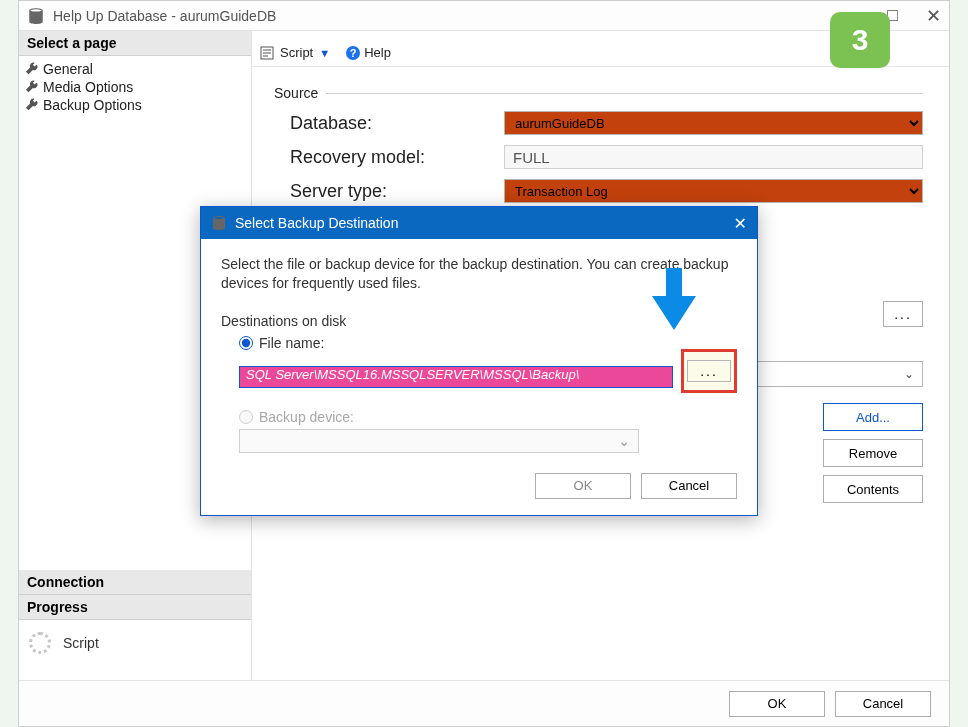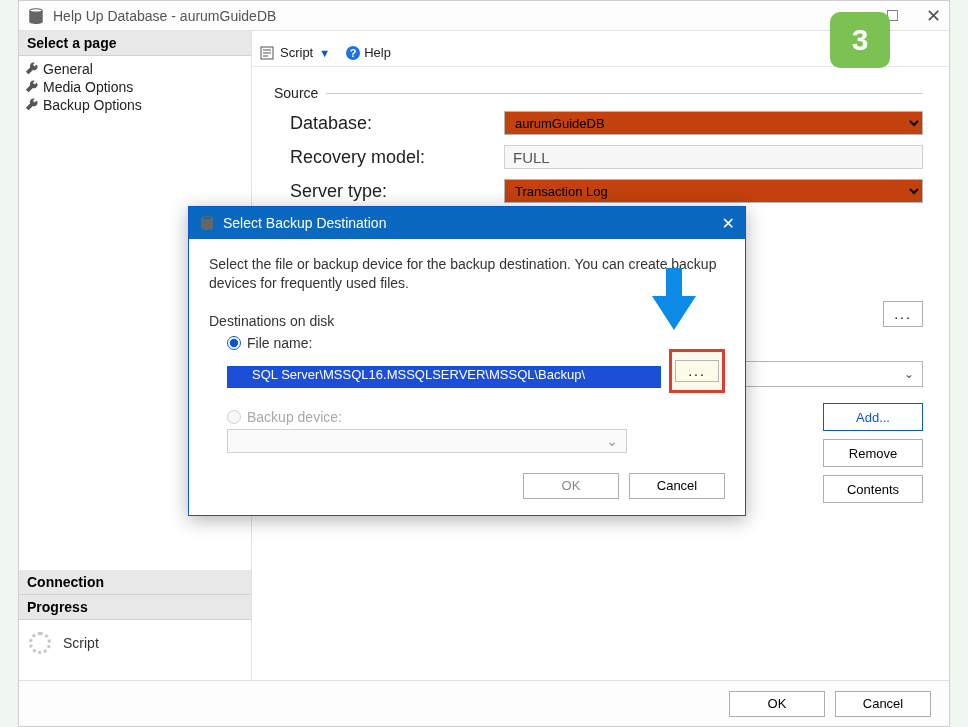--- a/index.html
+++ b/index.html
@@ -48,32 +48,32 @@
 .dest-btns { position: absolute; right: 26px; top: 372px; display: flex; flex-direction: column; gap: 8px; }
 .dest-btns button { width: 100px; height: 28px; background: #fff; border: 1px solid #adadad; font-size: 13px; }
 .dest-btns button.primary { border: 1px solid #0b57d0; color: #0b57d0; }
 
 .browse-ellipsis { position: absolute; right: 26px; top: 270px; width: 40px; height: 26px; background:#fff; border:1px solid #adadad; font-size: 14px; letter-spacing: 2px; }
 
 .sel-row { position: absolute; left: 252px; top: 330px; right: 26px; height: 26px; border: 1px solid #b5b5b5; display:flex; align-items:center; justify-content:flex-end; padding-right: 8px; color:#555; background:#fff; }
 .sel-row .chev { font-size: 12px; }
 
 
-.modal { position: absolute; left: 188px; top: 206px; width: 558px; background: #fff; border: 1px solid #0b57d0; box-shadow: 0 4px 18px rgba(0,0,0,0.3); }
+.modal { position: absolute; left: 200px; top: 206px; width: 558px; background: #fff; border: 1px solid #0b57d0; box-shadow: 0 4px 18px rgba(0,0,0,0.3); }
 .modal .m-titlebar { height: 32px; background: #0b68c1; color: #fff; display: flex; align-items: center; padding: 0 10px; font-size: 14px; }
 .modal .m-titlebar .db-icon { margin-right: 8px; }
 .modal .m-titlebar .m-title { flex: 1; }
 .modal .m-titlebar .close { font-size: 16px; cursor: pointer; }
 .modal .m-body { padding: 16px 20px 10px 20px; font-size: 14px; color: #333; }
 .modal .desc { line-height: 1.35; }
 .modal .dest-label { margin-top: 20px; margin-bottom: 6px; }
 .modal .radio-row { display: flex; align-items: center; gap: 6px; margin-left: 18px; }
 .modal .radio-row input { width: 14px; height: 14px; accent-color: #0b57d0; }
 .modal .path-row { display: flex; align-items: center; margin-left: 18px; margin-top: 4px; }
-.modal .path-input { flex: 1; height: 22px; background: #1d4ed8; color: #fff; border: 1px solid #0b57d0; padding: 0 24px; font-size: 13px; overflow: hidden; white-space: nowrap; }
+.modal .path-input { flex: 1; height: 22px; background: #ec4899; color: #fff; border: 1px solid #0b57d0; padding: 0 6px; font-size: 13px; overflow: hidden; white-space: nowrap; font-style: italic; }
 .modal .browse-box { width: 56px; height: 44px; margin-left: 8px; border: 3px solid #e03b2f; display:flex; align-items:center; justify-content:center; background: #fcfbe9; position: relative; top: -6px; }
 .modal .browse-box button { width: 44px; height: 22px; border: 1px solid #b5b5b5; background: #fcfbe9; font-size: 14px; letter-spacing: 2px; }
 .modal .radio-row.disabled { color: #a8a8a8; margin-top: 10px; }
 .modal .radio-row.disabled input { accent-color: #ccc; }
 .modal .dev-select { margin-left: 18px; margin-top: 4px; height: 24px; border: 1px solid #d0d0d0; width: 400px; display:flex; justify-content:flex-end; align-items:center; padding-right:8px; color:#999; background:#fafafa; }
 .modal .m-footer { display: flex; justify-content: flex-end; gap: 10px; padding: 10px 20px 16px 0; }
 .modal .m-footer button { width: 96px; height: 26px; background:#fff; border:1px solid #adadad; font-size:13px; }
 .modal .m-footer button.ok { color: #888; }
 
 

